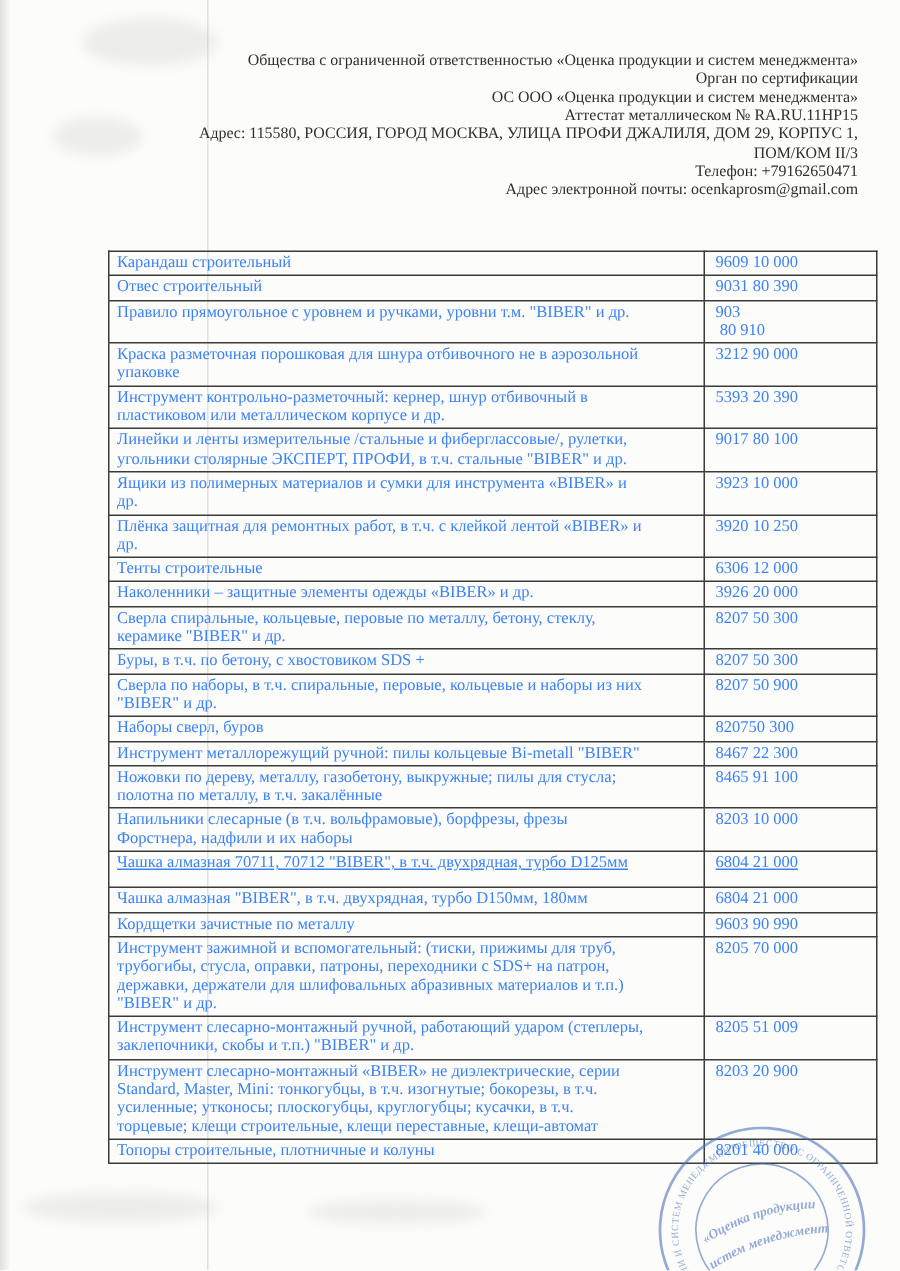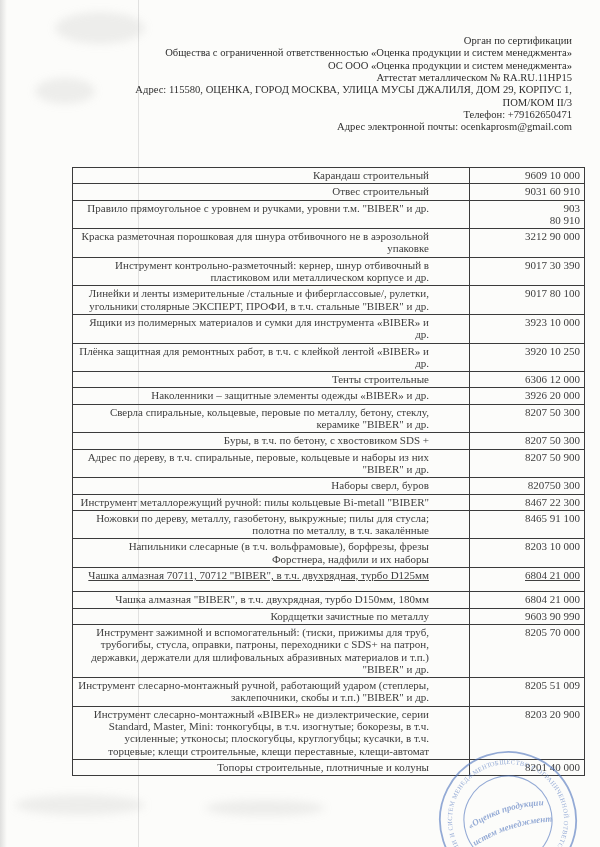--- a/index.html
+++ b/index.html
@@ -37,22 +37,21 @@
     position: absolute; top: 35px; right: 28px; width: 560px;
     text-align: right;
     font-size: 10.6px; line-height: 12.35px;
     color: #2e2e2e;
   }
 
   
   .doc-table {
     position: absolute; left: 72px; top: 167px; width: 513px;
     border-collapse: collapse; table-layout: fixed;
-    color: #404040;
-    text-align: right;
+    color: #3b82f6;
   }
   .doc-table td {
     border: 1px solid #3b3b3b;
     vertical-align: top;
     font-size: 11px; line-height: 12.3px;
   }
   .doc-table td.name-cell { padding: 1px 40px 2px 5px; }
   .doc-table td.code-cell {
     width: 103px; padding: 1px 4px 2px 7px;
     white-space: pre;
@@ -75,52 +74,52 @@
 <div class="page">
 
   <div class="edge-strip"></div>
   <div class="fold-line"></div>
   <div class="smudge s1"></div>
   <div class="smudge s2"></div>
   <div class="smudge s3"></div>
   <div class="smudge s4"></div>
 
   <div class="header">
+    <div>Общества с ограниченной ответственностью «Оценка продукции и систем менеджмента»</div>
     <div>Орган по сертификации</div>
-    <div>Общества с ограниченной ответственностью «Оценка продукции и систем менеджмента»</div>
     <div>ОС ООО «Оценка продукции и систем менеджмента»</div>
     <div>Аттестат металлическом № RA.RU.11НР15</div>
-    <div>Адрес: 115580, ОЦЕНКА, ГОРОД МОСКВА, УЛИЦА МУСЫ ДЖАЛИЛЯ, ДОМ 29, КОРПУС 1,</div>
+    <div>Адрес: 115580, РОССИЯ, ГОРОД МОСКВА, УЛИЦА ПРОФИ ДЖАЛИЛЯ, ДОМ 29, КОРПУС 1,</div>
     <div>ПОМ/КОМ II/3</div>
     <div>Телефон: +79162650471</div>
     <div>Адрес электронной почты: ocenkaprosm@gmail.com</div>
   </div>
 
   <table class="doc-table">
     <tbody>
         <tr>
           <td class="name-cell">Карандаш строительный</td>
           <td class="code-cell">9609 10 000</td>
         </tr>
         <tr>
           <td class="name-cell">Отвес строительный</td>
-          <td class="code-cell">9031 60 910</td>
+          <td class="code-cell">9031 80 390</td>
         </tr>
         <tr>
           <td class="name-cell">Правило прямоугольное с уровнем и ручками, уровни т.м. "BIBER" и др.</td>
           <td class="code-cell">903
  80 910</td>
         </tr>
         <tr>
           <td class="name-cell">Краска разметочная порошковая для шнура отбивочного не в аэрозольной упаковке</td>
           <td class="code-cell">3212 90 000</td>
         </tr>
         <tr>
           <td class="name-cell">Инструмент контрольно-разметочный: кернер, шнур отбивочный в пластиковом или металлическом корпусе и др.</td>
-          <td class="code-cell">9017 30 390</td>
+          <td class="code-cell">5393 20 390</td>
         </tr>
         <tr>
           <td class="name-cell">Линейки и ленты измерительные /стальные и фиберглассовые/, рулетки, угольники столярные ЭКСПЕРТ, ПРОФИ, в т.ч. стальные "BIBER" и др.</td>
           <td class="code-cell">9017 80 100</td>
         </tr>
         <tr>
           <td class="name-cell">Ящики из полимерных материалов и сумки для инструмента «BIBER» и др.</td>
           <td class="code-cell">3923 10 000</td>
         </tr>
         <tr>
@@ -137,21 +136,21 @@
         </tr>
         <tr>
           <td class="name-cell">Сверла спиральные, кольцевые, перовые по металлу, бетону, стеклу, керамике "BIBER" и др.</td>
           <td class="code-cell">8207 50 300</td>
         </tr>
         <tr>
           <td class="name-cell">Буры, в т.ч. по бетону, с хвостовиком SDS +</td>
           <td class="code-cell">8207 50 300</td>
         </tr>
         <tr>
-          <td class="name-cell">Адрес по дереву, в т.ч. спиральные, перовые, кольцевые и наборы из них "BIBER" и др.</td>
+          <td class="name-cell">Сверла по наборы, в т.ч. спиральные, перовые, кольцевые и наборы из них "BIBER" и др.</td>
           <td class="code-cell">8207 50 900</td>
         </tr>
         <tr>
           <td class="name-cell">Наборы сверл, буров</td>
           <td class="code-cell">820750 300</td>
         </tr>
         <tr>
           <td class="name-cell">Инструмент металлорежущий ручной: пилы кольцевые Bi-metall "BIBER"</td>
           <td class="code-cell">8467 22 300</td>
         </tr>

